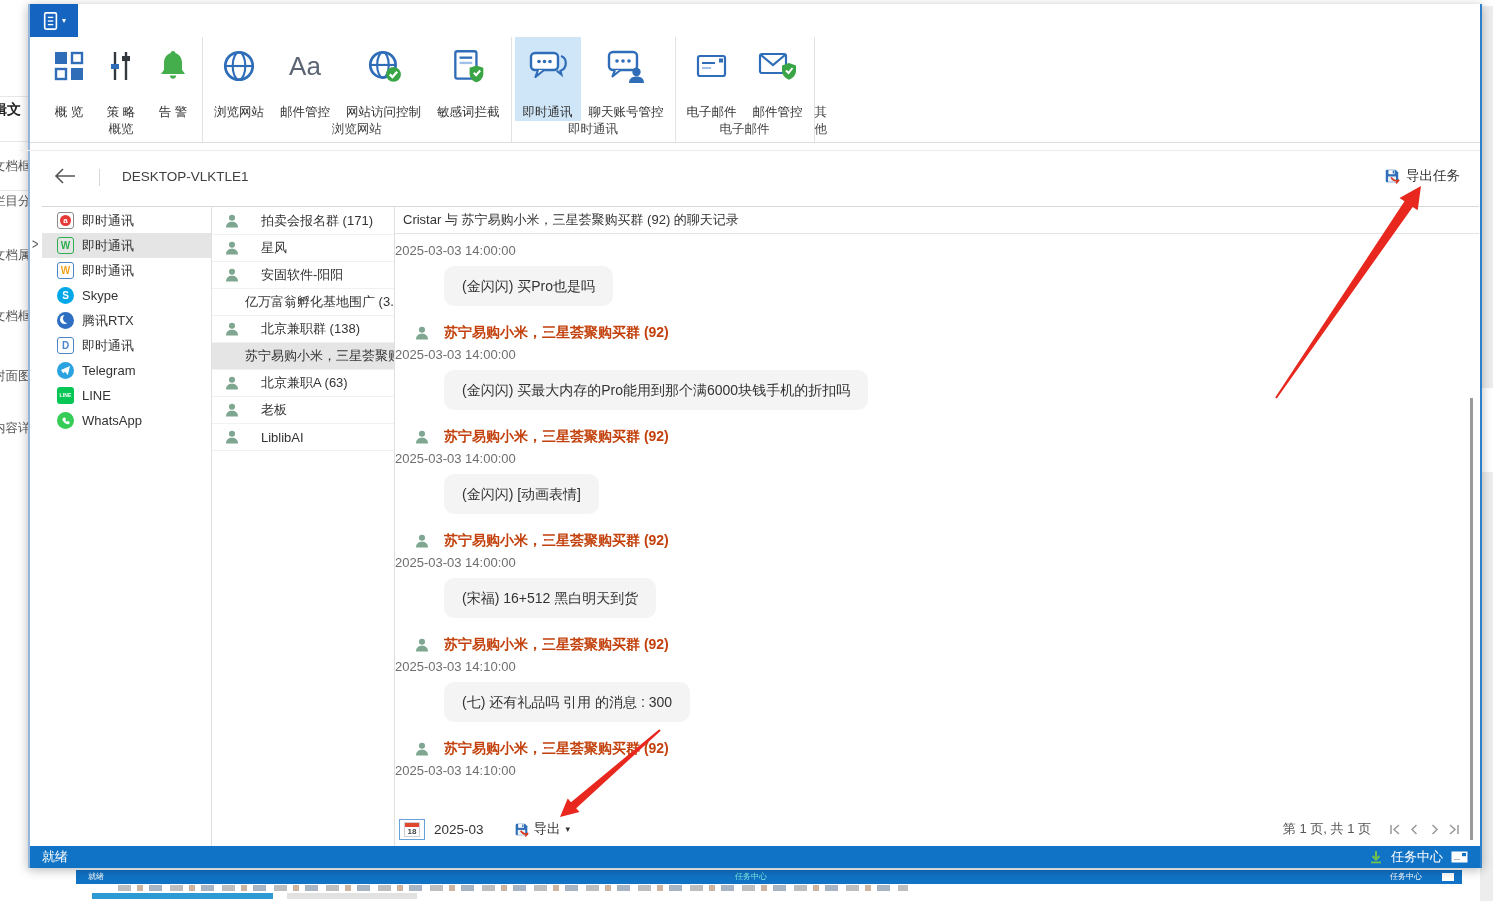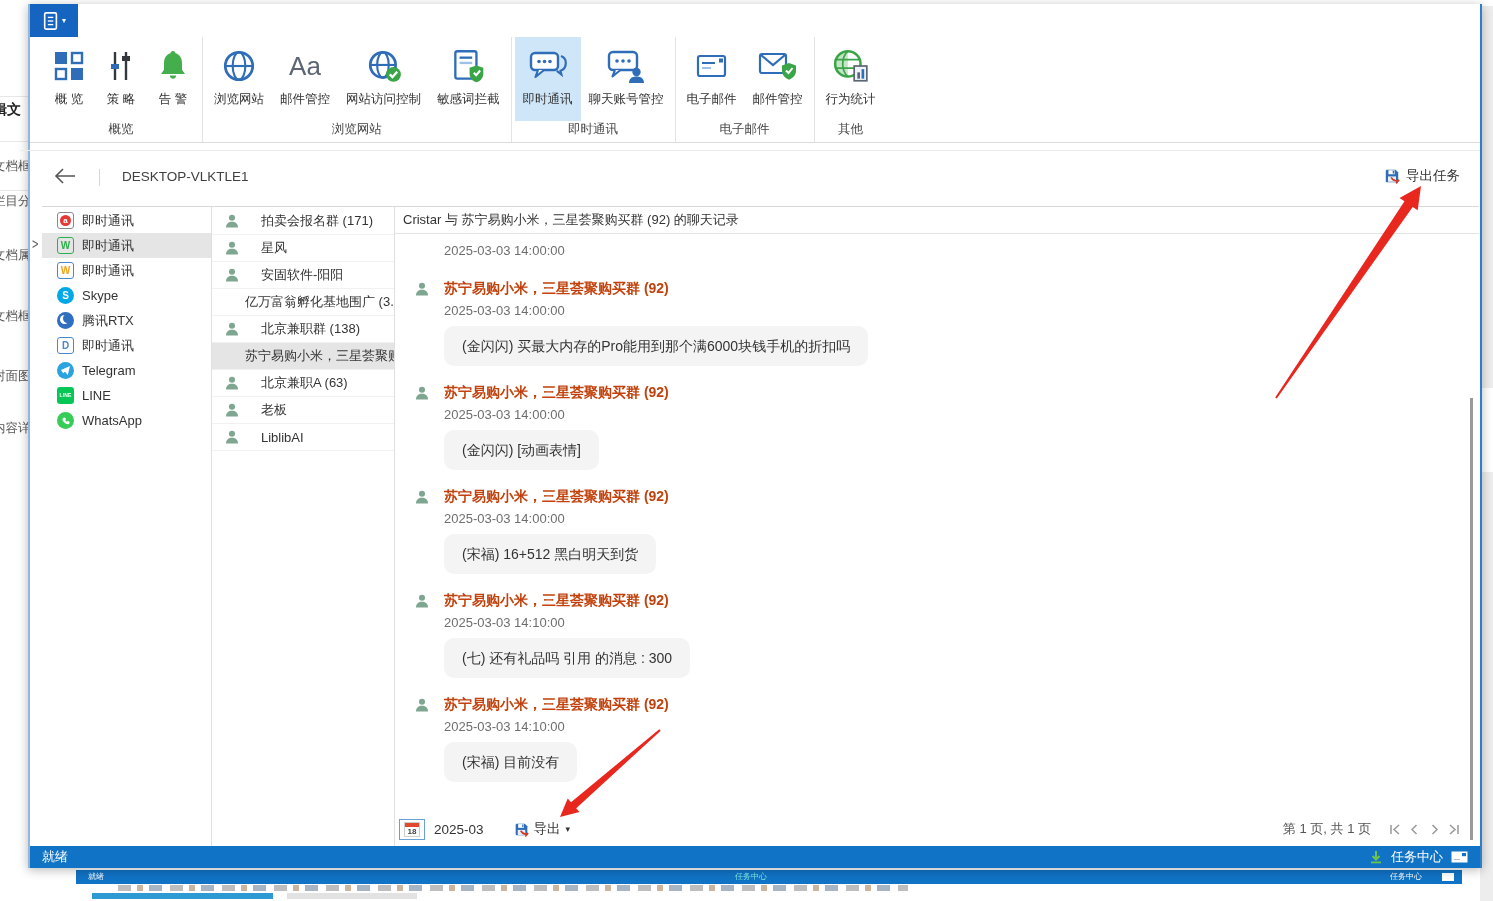--- a/index.html
+++ b/index.html
@@ -37,21 +37,21 @@
 
   
   .ribbon{position:absolute;left:0;top:33px;width:100%;height:106px;border-bottom:1px solid #dcdcdc;display:flex;padding-left:10px;box-sizing:border-box;}
   .ribbon::after{content:"";position:absolute;left:-10px;right:0;bottom:-9px;height:1px;background:#ececec;}
   .rgroup{position:relative;border-right:1px solid #e3e3e3;padding:0 3px;}
   .rgroup:last-child{border-right:none;}
   .rgroup-label{position:absolute;bottom:4px;left:0;right:0;text-align:center;font-size:12.5px;color:#444;}
   .rbtns{display:flex;height:84px;}
   .rbtn{display:flex;flex-direction:column;align-items:center;padding:7px 8px 0;cursor:pointer;}
   .rbtn .ricon{height:44px;display:flex;align-items:center;justify-content:center;}
-  .rbtn .rlabel{font-size:12.5px;color:#333;margin-top:3px;white-space:nowrap;}
+  .rbtn .rlabel{font-size:12.5px;color:#333;margin-top:16px;white-space:nowrap;}
   .rbtn.active{background:#cfe6f8;}
   .aa-glyph{font-size:26px;color:#5b6573;}
 
   
   .crumb{position:absolute;top:156px;left:0;width:100%;height:36px;}
   .back-btn{position:absolute;left:24px;top:8px;cursor:pointer;}
   .crumb-sep{position:absolute;left:69px;top:9px;width:1px;height:17px;background:#d8d8d8;}
   .crumb-title{position:absolute;left:92px;top:9px;font-size:13.5px;color:#404040;}
   .export-task{position:absolute;right:20px;top:7px;display:flex;align-items:center;gap:6px;font-size:13.5px;color:#333;cursor:pointer;}
 
@@ -78,21 +78,21 @@
 
   .glist{width:183px;border-right:1px solid #e0e0e0;padding-top:1px;box-sizing:border-box;flex:0 0 183px;}
   .gitem{height:26px;display:flex;align-items:center;padding-left:12px;gap:21px;font-size:13px;border-bottom:1px solid #f1f1f1;
          white-space:nowrap;overflow:hidden;cursor:pointer;}
   .gitem.selected{background:#e5e5e5;}
 
   .chat{flex:1;position:relative;overflow:hidden;}
   .chat-header{height:26px;line-height:26px;padding-left:8px;border-bottom:1px solid #e4e4e4;font-size:13px;color:#333;}
   .msgs{position:absolute;top:27px;bottom:34px;left:0;right:0;overflow:hidden;padding-top:6px;}
   .msg-head{display:flex;align-items:center;gap:14px;margin-left:19px;height:22px;font-weight:bold;font-size:14px;color:#c2410c;margin-top:16px;}
-  .msg-time{font-size:13px;color:#6e6e6e;height:22px;line-height:22px;margin-left:49px;}
+  .msg-time{font-size:13px;color:#6e6e6e;height:22px;line-height:22px;}
   .bubble-row{margin-left:49px;margin-top:4px;}
   .msg-bubble{display:inline-block;background:#f4f4f4;border-radius:10px;height:40px;line-height:40px;padding:0 18px;font-size:14px;color:#333;}
   .scrollthumb{position:absolute;right:6px;top:191px;width:3px;height:442px;background:#9a9a9a;cursor:pointer;}
 
   .chat-footer{position:absolute;bottom:0;left:0;right:0;height:34px;display:flex;align-items:center;}
   .cal-btn{margin-left:4px;width:26px;height:21px;border:1px solid #68a1d8;display:flex;align-items:center;justify-content:center;cursor:pointer;box-sizing:border-box;}
   .cal{width:16px;height:15px;border:1px solid #cfcfcf;box-sizing:border-box;}
   .cal-top{display:block;height:4px;background:#e0492f;}
   .cal-num{display:block;text-align:center;font-size:8px;line-height:9px;font-weight:bold;color:#444;}
   .date-label{margin-left:9px;font-size:13.5px;color:#333;}
@@ -296,35 +296,20 @@
                   <path d="M28 21.5l2.5 2.5 4-5" stroke="#fff" stroke-width="2" fill="none"></path>
                 </svg>
             </span>
             <span class="rlabel">邮件管控</span>
           </div>
         </div>
         <div class="rgroup-label">电子邮件</div>
       </div>
 
       <div class="rgroup">
-        <div class="rbtns">
-          <div class="rbtn">
-            <span class="ricon">
-              <svg width="38" height="38" viewBox="0 0 36 36">
-                  <circle cx="15" cy="16" r="12" fill="none" stroke="#3aa546" stroke-width="2.4"></circle>
-                  <path d="M15 4a12 12 0 0 0 0 24z" fill="#3aa546" opacity=".3"></path>
-                  <path d="M15 4c-6.5 6-6.5 18 0 24M4 12h22M4 20h22" stroke="#3aa546" stroke-width="1.6" fill="none"></path>
-                  <rect x="21" y="18" width="12" height="14" fill="#eef3f9" stroke="#5b6573" stroke-width="1.6"></rect>
-                  <rect x="24" y="24" width="2.5" height="6" fill="#5b6573"></rect>
-                  <rect x="28" y="21" width="2.5" height="9" fill="#2f6db8"></rect>
-                </svg>
-            </span>
-            <span class="rlabel">行为统计</span>
-          </div>
-        </div>
         <div class="rgroup-label">其他</div>
       </div>
     </div>
 
     <div class="crumb">
       <span class="back-btn">
         <svg width="22" height="16" viewBox="0 0 22 16">
             <path d="M9 1L2 8l7 7M2 8h19" stroke="#555" stroke-width="1.6" fill="none"></path>
           </svg>
       </span>
@@ -463,20 +448,21 @@
         </div>
       </div>
 
       <div class="chat">
         <div class="chat-header">Cristar 与 苏宁易购小米，三星荟聚购买群 (92) 的聊天记录</div>
 
         <div class="msgs">
 
           <div class="msg">
             <div class="msg-time">2025-03-03 14:00:00</div>
+            <div class="bubble-row"><span class="msg-bubble">(金闪闪) 买Pro也是吗</span></div>
           </div>
 
           <div class="msg">
             <div class="msg-head">
               <svg width="16" height="16" viewBox="0 0 20 20">
                   <circle cx="10" cy="6" r="3.8" fill="#7fa691"></circle>
                   <path d="M2.5 18c0-4.6 3.3-7 7.5-7s7.5 2.4 7.5 7z" fill="#7fa691"></path>
                 </svg>
               <span>苏宁易购小米，三星荟聚购买群 (92)</span>
             </div>
@@ -522,21 +508,20 @@
 
           <div class="msg">
             <div class="msg-head">
               <svg width="16" height="16" viewBox="0 0 20 20">
                   <circle cx="10" cy="6" r="3.8" fill="#7fa691"></circle>
                   <path d="M2.5 18c0-4.6 3.3-7 7.5-7s7.5 2.4 7.5 7z" fill="#7fa691"></path>
                 </svg>
               <span>苏宁易购小米，三星荟聚购买群 (92)</span>
             </div>
             <div class="msg-time">2025-03-03 14:10:00</div>
-            <div class="bubble-row"><span class="msg-bubble">(宋福) 目前没有</span></div>
           </div>
         </div>
 
         <div class="scrollthumb"></div>
 
         <div class="chat-footer">
           <span class="cal-btn">
             <span class="cal">
               <span class="cal-top"></span>
               <span class="cal-num">18</span>

